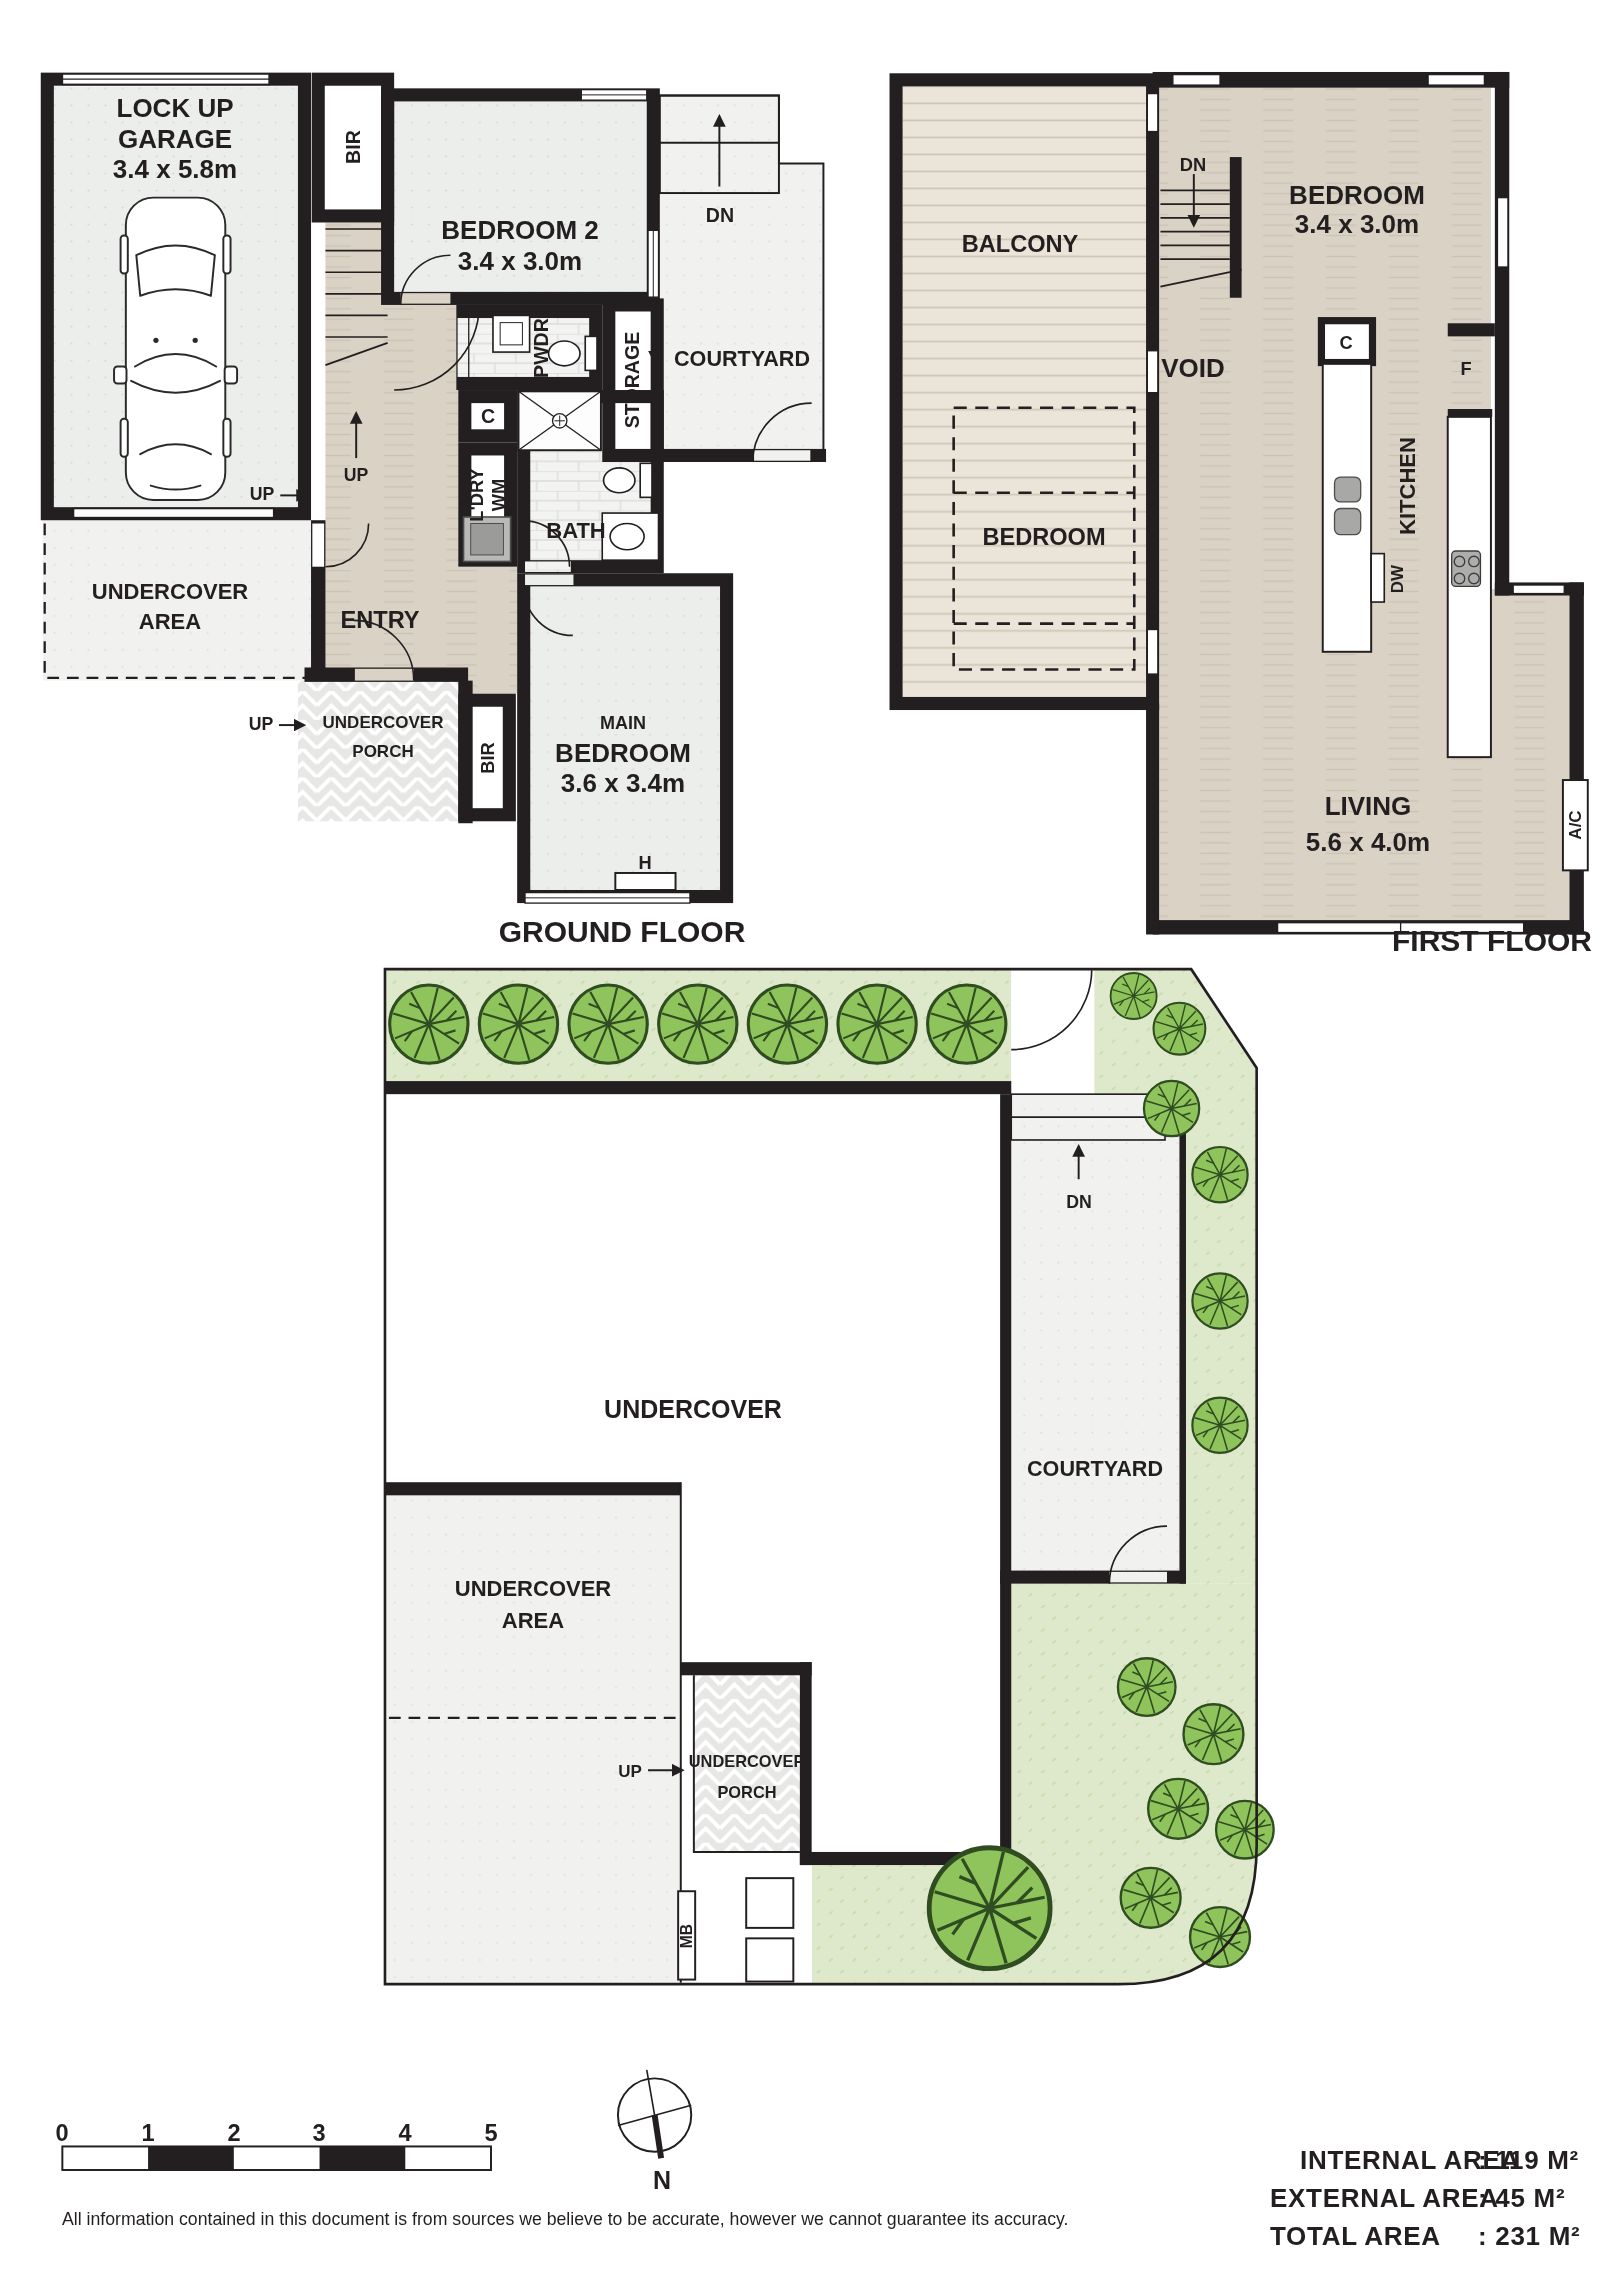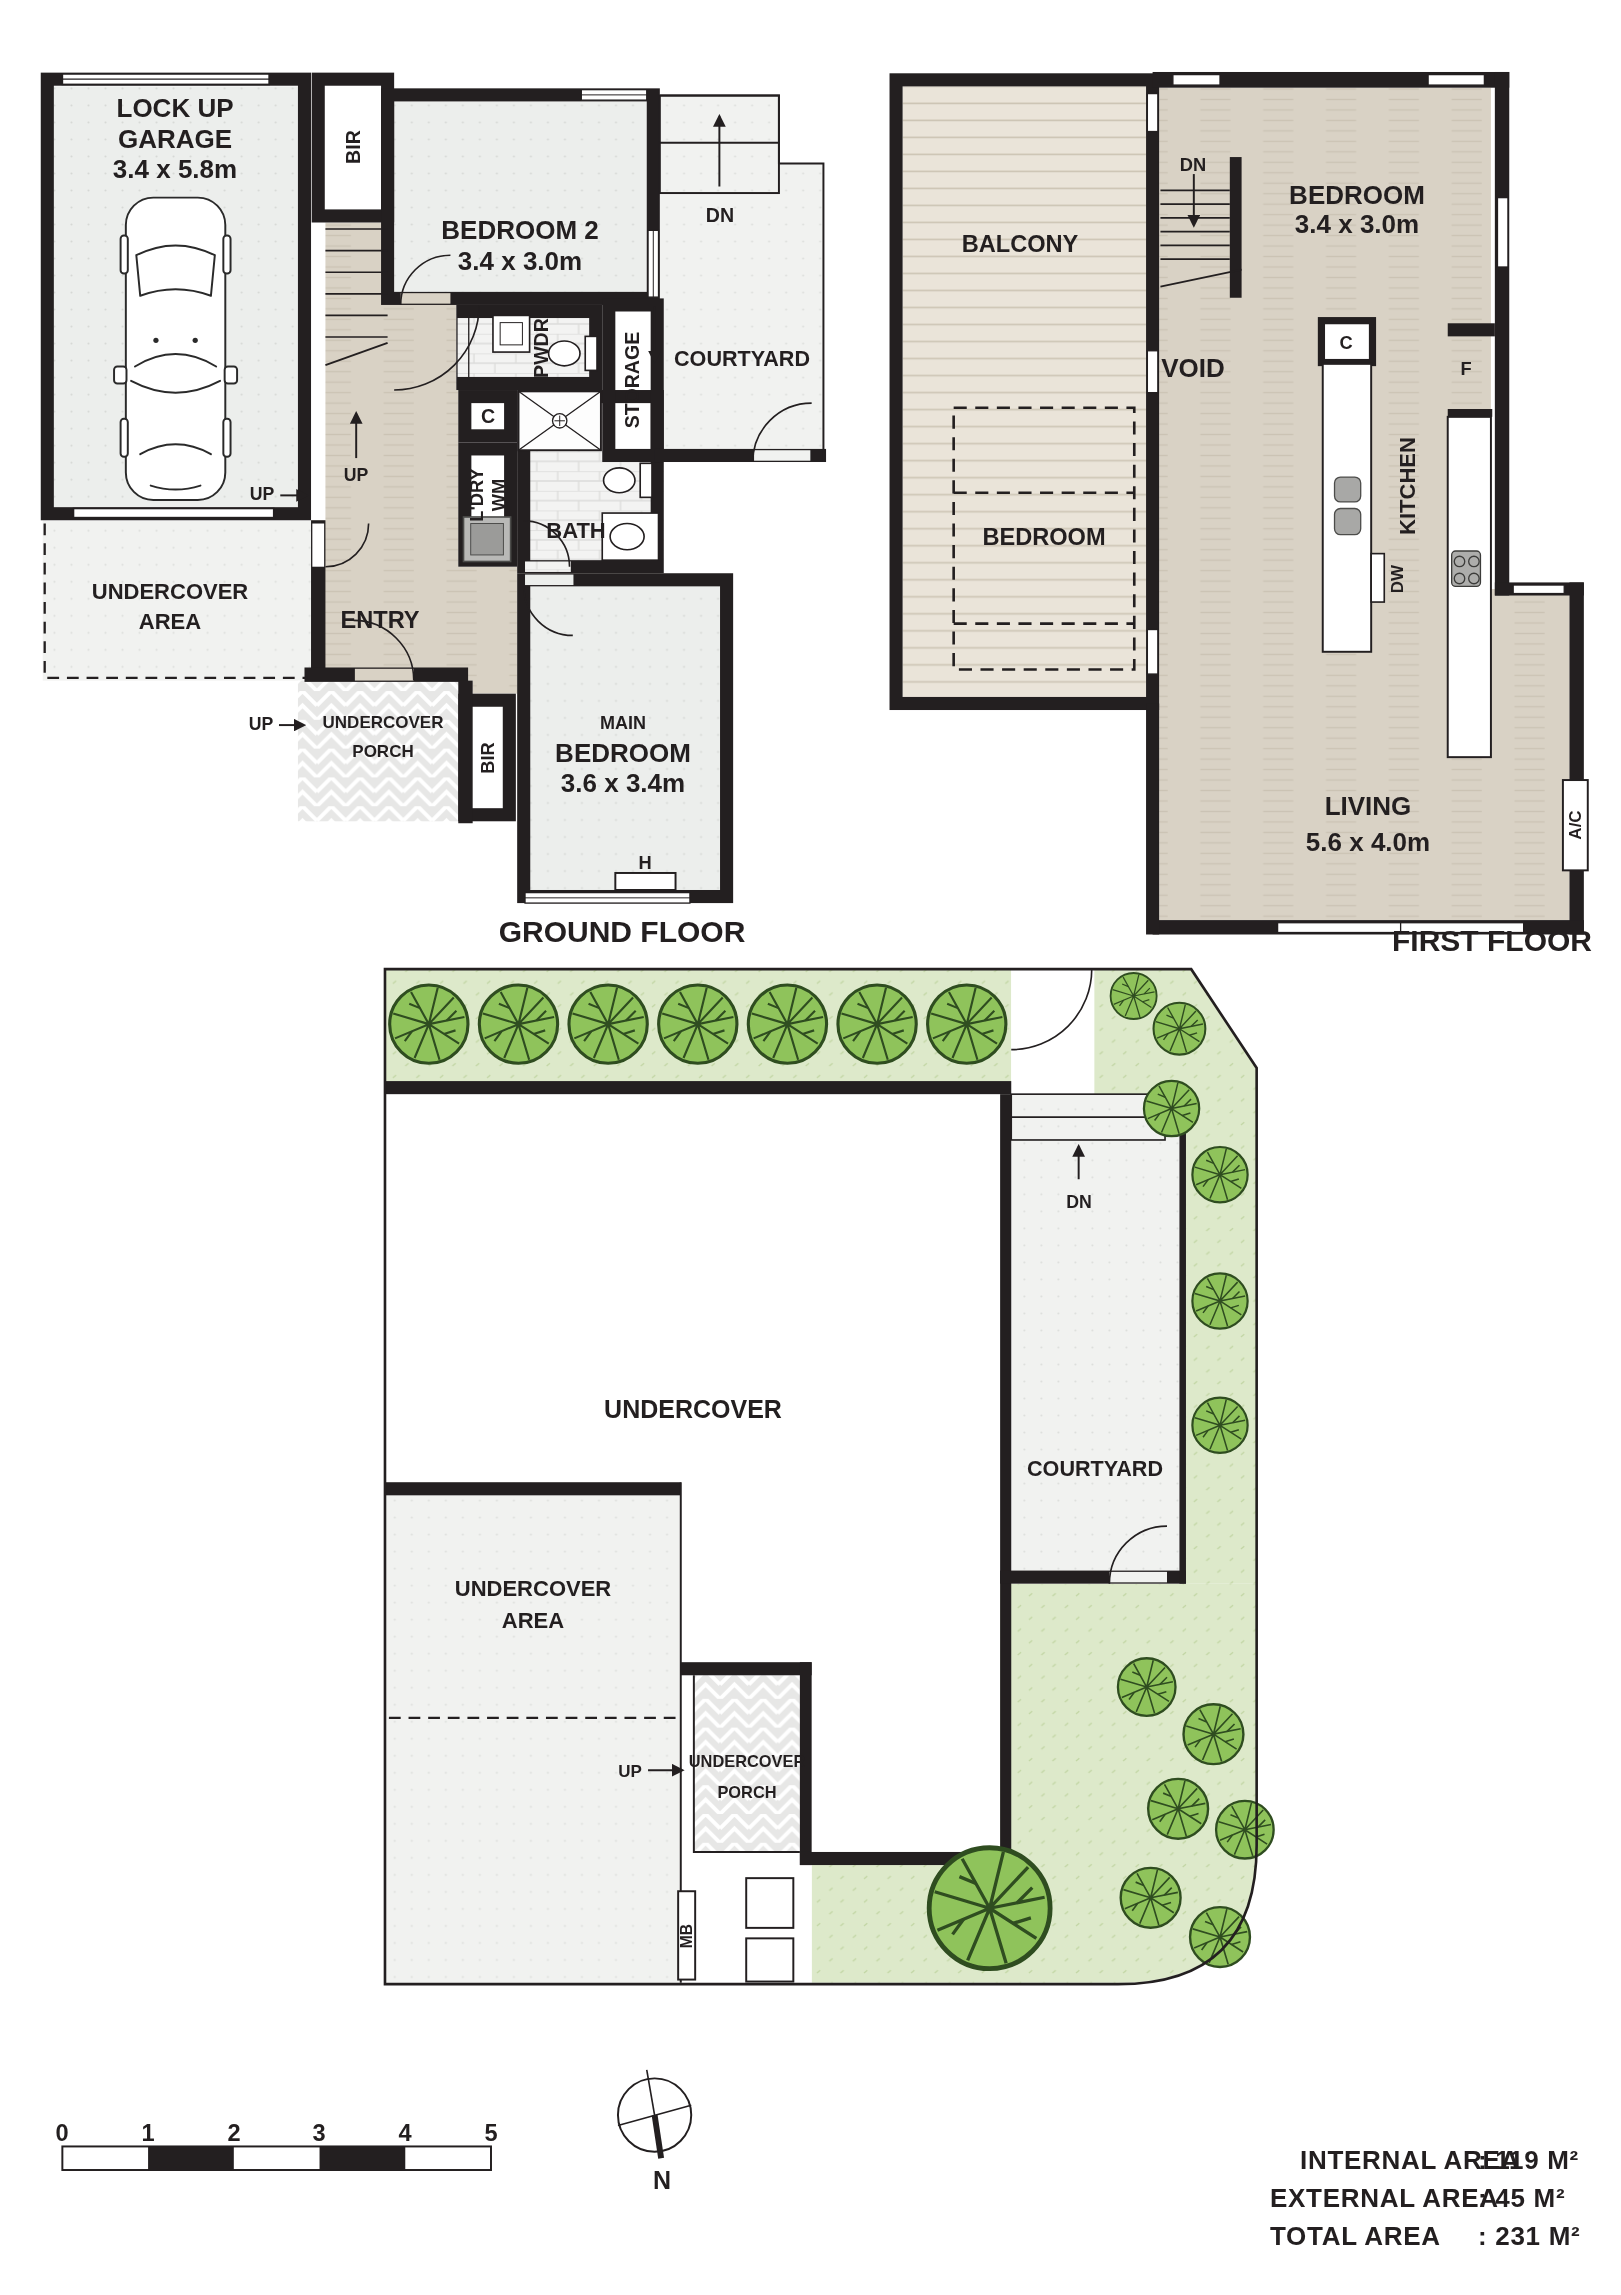--- a/index.html
+++ b/index.html
@@ -359,20 +359,21 @@
 <div class="lbl" style="left:747px;top:1792px;font-size:16.4px">PORCH</div>
 <div class="lbl rot" style="left:687px;top:1936px;font-size:15.7px">MB</div>
 
 <div class="lbl" style="left:62px;top:2134px;font-size:23.6px">0</div>
 <div class="lbl" style="left:148px;top:2134px;font-size:23.6px">1</div>
 <div class="lbl" style="left:234px;top:2134px;font-size:23.6px">2</div>
 <div class="lbl" style="left:319px;top:2134px;font-size:23.6px">3</div>
 <div class="lbl" style="left:405px;top:2134px;font-size:23.6px">4</div>
 <div class="lbl" style="left:491px;top:2134px;font-size:23.6px">5</div>
 <div class="lbl" style="left:662px;top:2180px;font-size:25px">N</div>
+<div class="lbl al" style="left:62px;top:2220px;font-size:17.7px">All information contained in this document is from sources we believe to be accurate, however we cannot guarantee its accuracy.</div>
 <div class="lbl alb" style="left:1300px;top:2160px;font-size:26px">INTERNAL AREA</div>
 <div class="lbl alb" style="left:1478px;top:2160px;font-size:26px">: 119 M²</div>
 <div class="lbl alb" style="left:1270px;top:2198px;font-size:26px">EXTERNAL AREA</div>
 <div class="lbl alb" style="left:1478px;top:2198px;font-size:26px">: 45 M²</div>
 <div class="lbl alb" style="left:1270px;top:2236px;font-size:26px">TOTAL AREA</div>
 <div class="lbl alb" style="left:1478px;top:2236px;font-size:26px">: 231 M²</div>
 
 </div>
 
 

